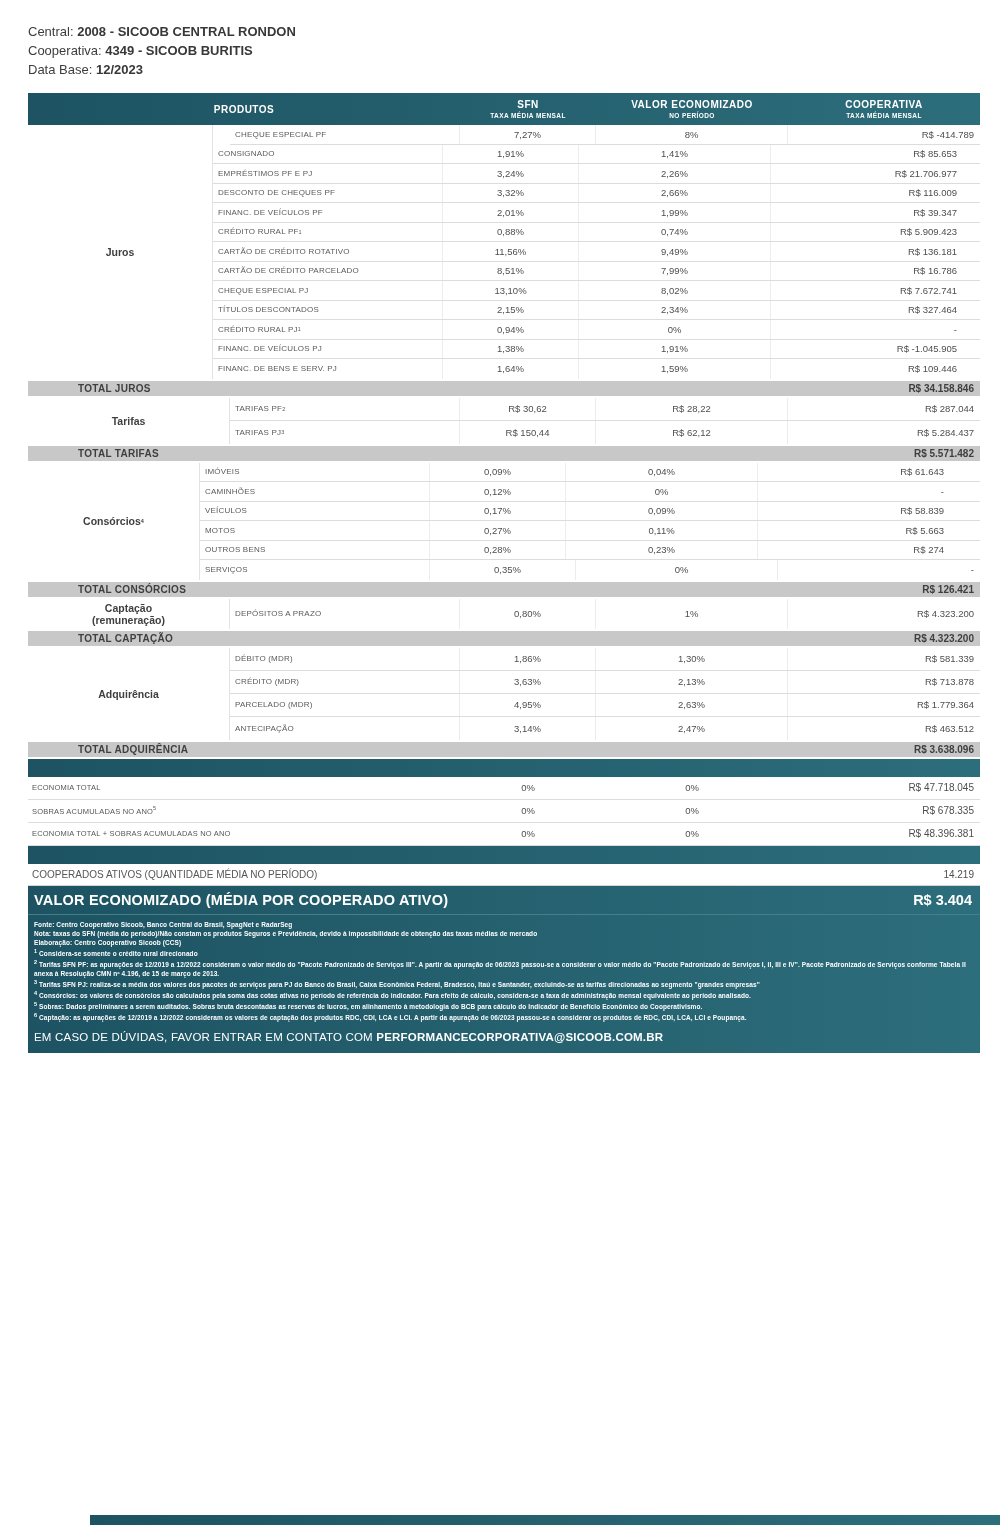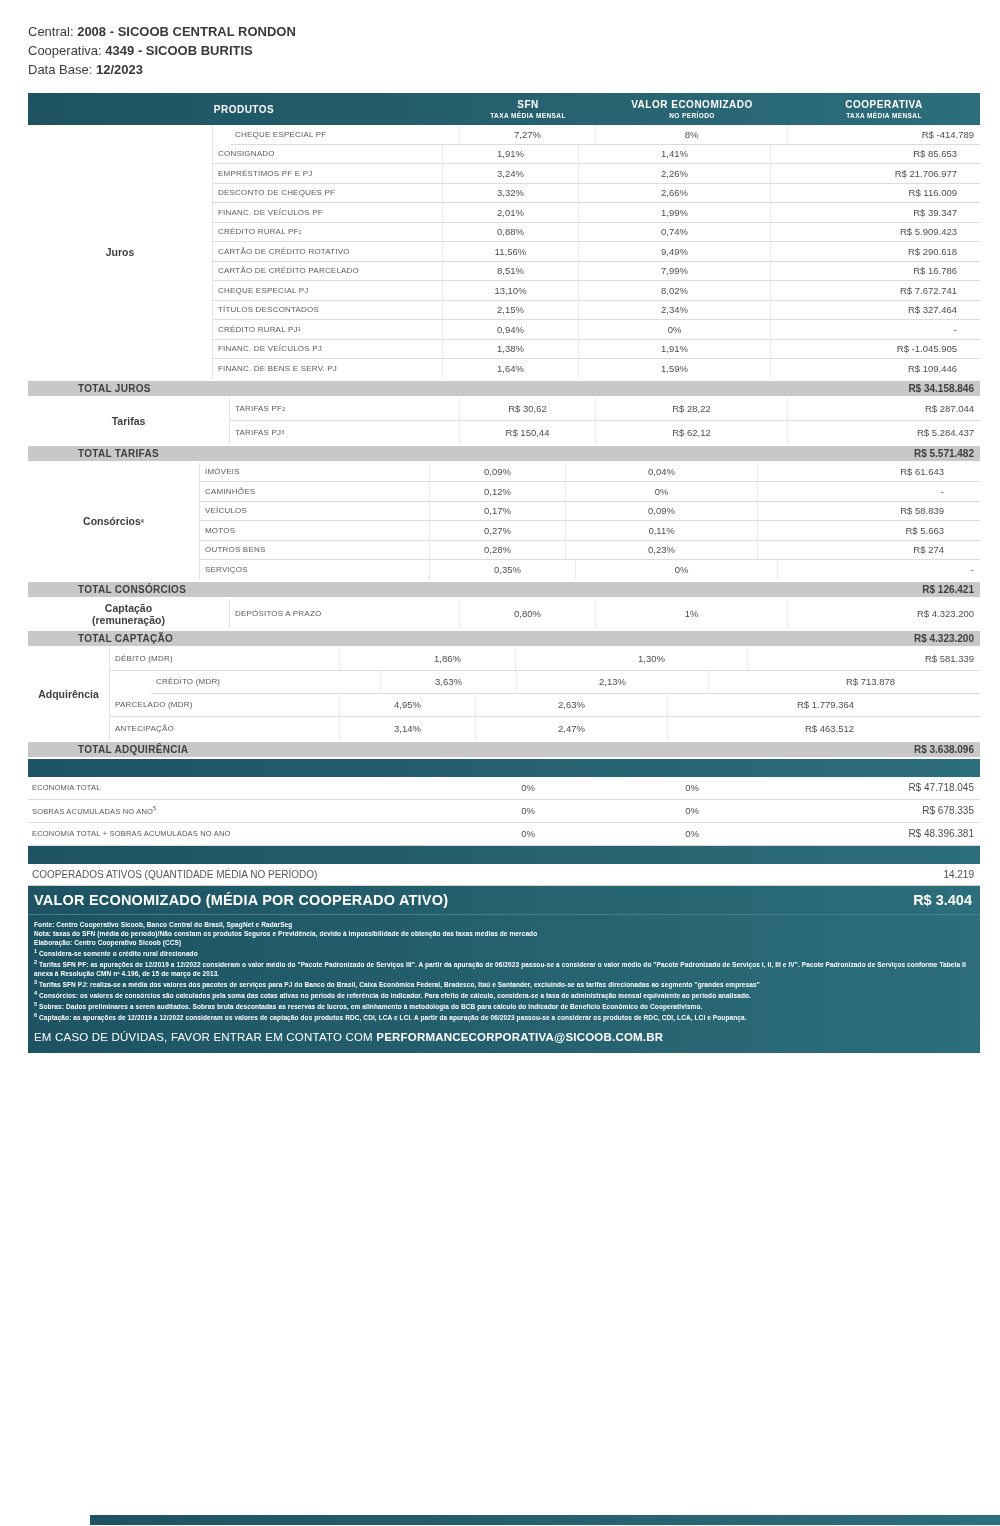--- a/index.html
+++ b/index.html
@@ -118,21 +118,21 @@
             <div class="r" style="height: 19.5px;">
               <div class="p">CRÉDITO RURAL PF<sup>1</sup></div>
               <div class="v c2">0,88%</div>
               <div class="v c2">0,74%</div>
               <div class="v rt">R$ 5.909.423</div>
             </div>
             <div class="r" style="height: 19.5px;">
               <div class="p">CARTÃO DE CRÉDITO ROTATIVO</div>
               <div class="v c2">11,56%</div>
               <div class="v c2">9,49%</div>
-              <div class="v rt">R$ 290.618</div>
+              <div class="v rt">R$ 136.181</div>
             </div>
             <div class="r" style="height: 19.5px;">
               <div class="p">CARTÃO DE CRÉDITO PARCELADO</div>
               <div class="v c2">8,51%</div>
               <div class="v c2">7,99%</div>
               <div class="v rt">R$ 16.786</div>
             </div>
             <div class="r" style="height: 19.5px;">
               <div class="p">CHEQUE ESPECIAL PJ</div>
               <div class="v c2">13,10%</div>
@@ -246,27 +246,27 @@
             </div>
           </div>
         </div>
         <div class="total">
           <span class="lbl">TOTAL CAPTAÇÃO</span>
           <span class="val">R$ 4.323.200</span>
         </div>
         <div class="section">
           <div class="gcell">Adquirência</div>
           <div class="rows">
-            <div class="r" style="height: 23px; gap: 40px;">
+            <div class="r" style="height: 23px;">
               <div class="p">DÉBITO (MDR)</div>
               <div class="v c2">1,86%</div>
               <div class="v c2">1,30%</div>
               <div class="v rt">R$ 581.339</div>
             </div>
-            <div class="r" style="height: 23px; margin-left: 41px;">
+            <div class="r" style="height: 23px;">
               <div class="p">CRÉDITO (MDR)</div>
               <div class="v c2">3,63%</div>
               <div class="v c2">2,13%</div>
               <div class="v rt">R$ 713.878</div>
             </div>
             <div class="r" style="height: 23px;">
               <div class="p">PARCELADO (MDR)</div>
               <div class="v c2">4,95%</div>
               <div class="v c2">2,63%</div>
               <div class="v rt">R$ 1.779.364</div>

